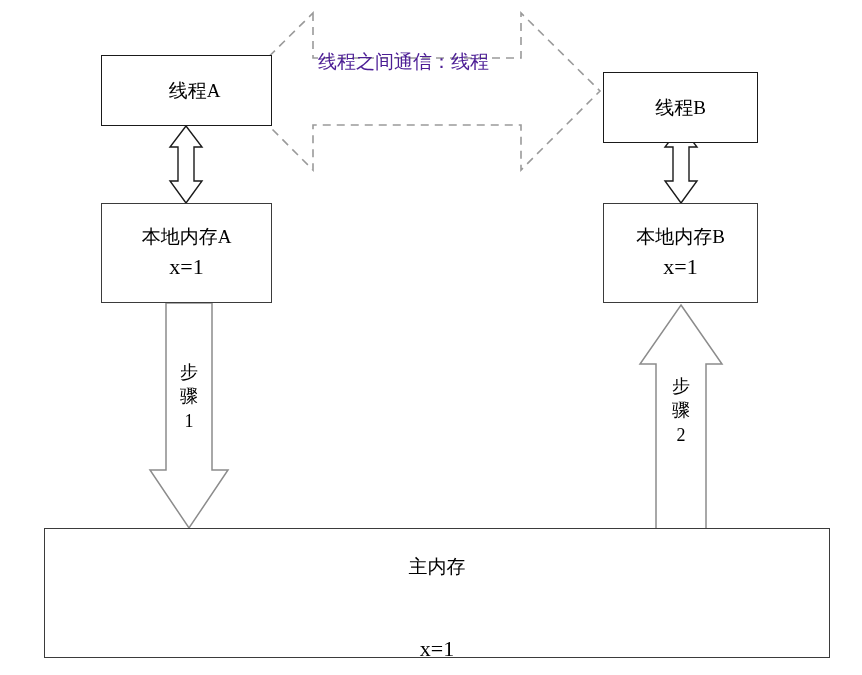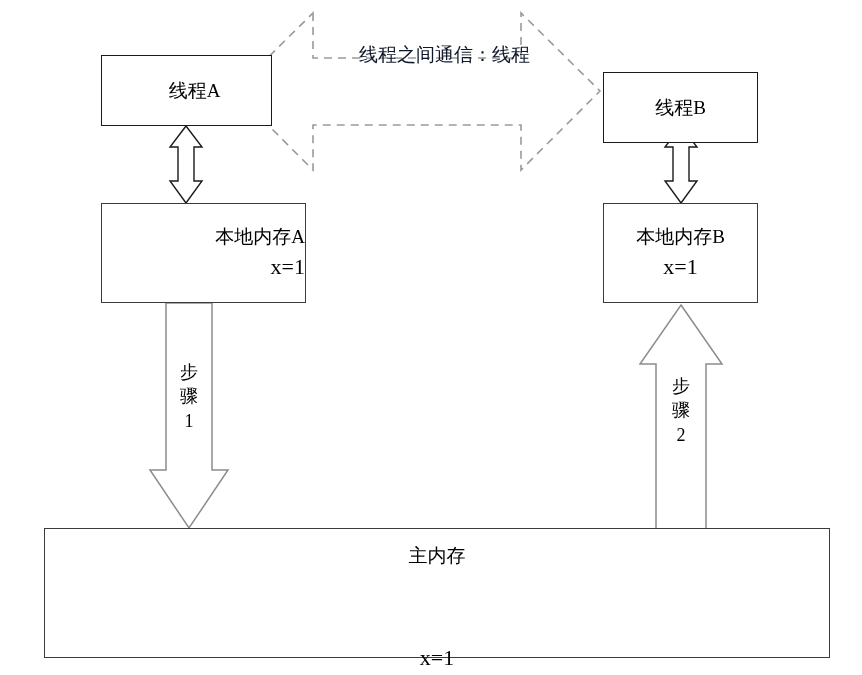--- a/index.html
+++ b/index.html
@@ -45,43 +45,42 @@
     text-align: center;
     white-space: nowrap;
   }
   .box-line.sub {
     font-size: 22px;
   }
   
   #thread-a-box { left: 101px; top: 55px; width: 171px; height: 71px; padding-left: 16px; }
   #thread-b-box { left: 603px; top: 72px; width: 155px; height: 71px; }
   
-  #local-mem-a-box { left: 101px; top: 203px; width: 205px; height: 100px; align-items: flex-end; }
+  #local-mem-a-box { left: 101px; top: 203px; width: 171px; height: 100px; }
   #local-mem-b-box { left: 603px; top: 203px; width: 155px; height: 100px; }
   
   #main-mem-box {
     left: 44px; top: 528px; width: 786px; height: 130px;
     justify-content: flex-start;
-    padding-top: 13px;
+    padding-top: 24px;
     font-size: 19px;
-    gap: 20px;
   }
   #main-mem-box .box-line.sub {
     margin-top: 52px;
   }
   
   #comms-label {
     position: absolute;
     left: 318px;
-    top: 42px;
+    top: 49px;
     width: 212px;
-    text-align: right;
+    text-align: left;
     font-size: 19px;
     line-height: 1.42;
-    color: #0f172a;
+    color: #4c1d95;
   }
   #comms-label .cl {
     display: block;
     white-space: nowrap;
   }
   
   .step-label {
     position: absolute;
     width: 26px;
     text-align: center;

